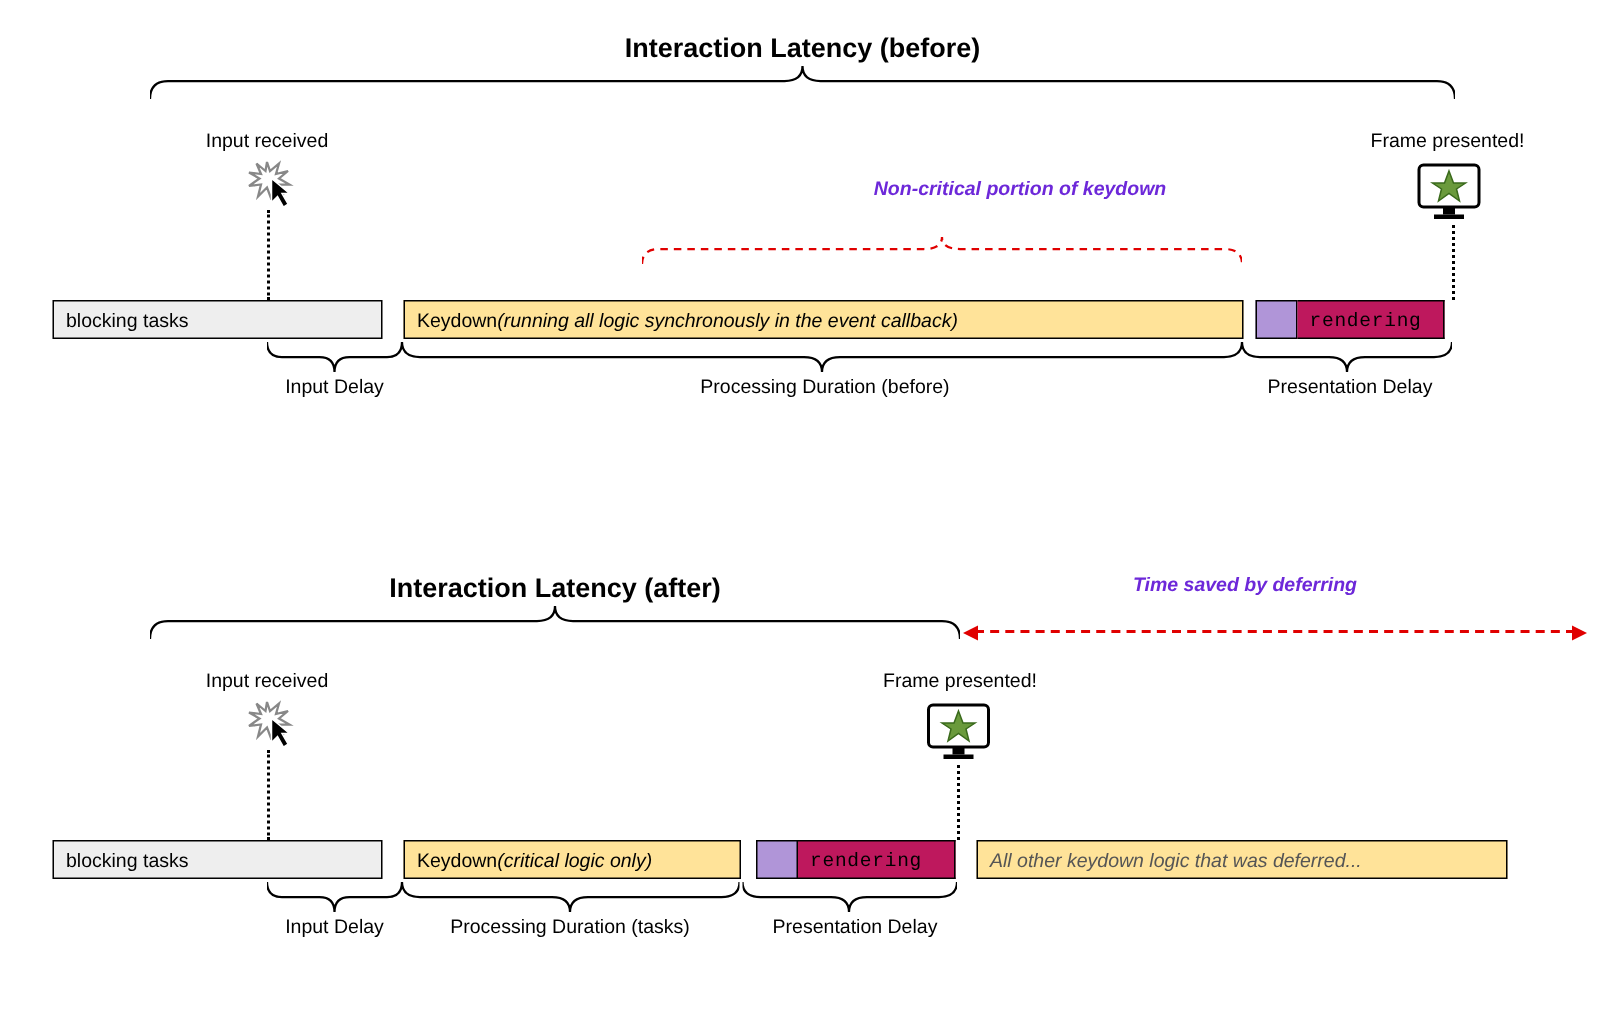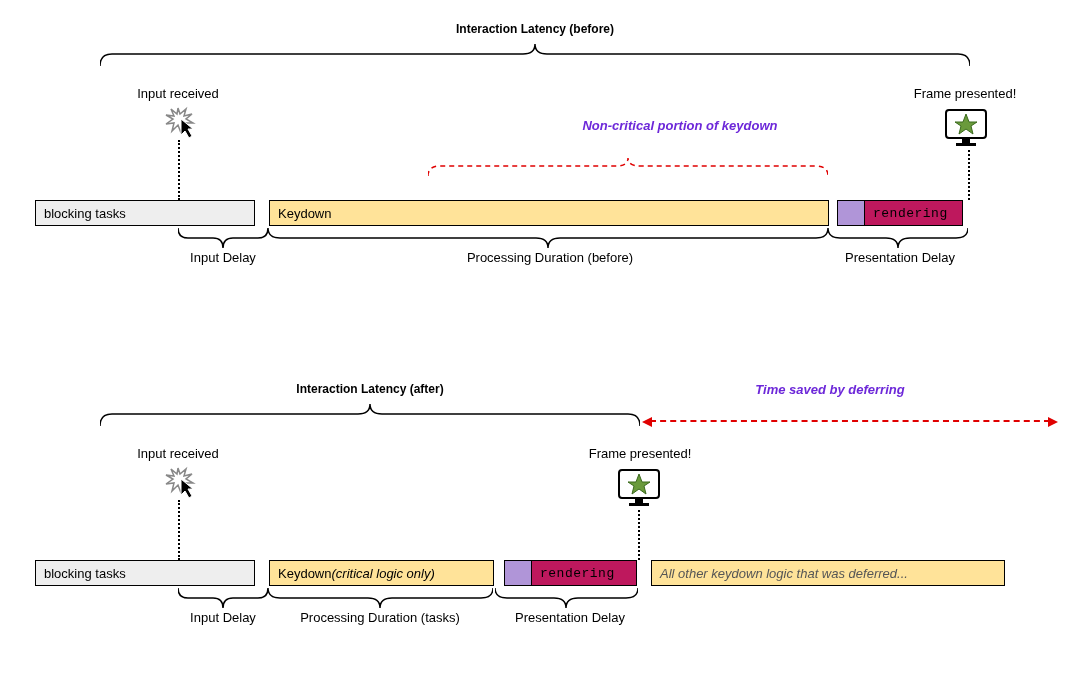--- a/index.html
+++ b/index.html
@@ -6,21 +6,21 @@
   body {
     font-family: Arial, Helvetica, sans-serif;
     background: #fff;
     margin: 0;
     padding: 0;
     width: 1071px;
     height: 690px;
     position: relative;
   }
   .diagram { position: absolute; left: 0; right: 0; }
-  .title { font-weight: 700; font-size: 12px; text-align: center; }
+  .title { font-weight: 700; font-size: 18px; text-align: center; }
   .small-label { font-size: 13px; text-align: center; }
   .block {
     border: 1.5px solid #000;
     height: 26px;
     display: flex;
     align-items: center;
     padding: 0 8px;
     font-size: 13px;
     white-space: nowrap;
     overflow: hidden;
@@ -73,20 +73,21 @@
 
   <svg class="dashed-red-brace" style="left:428px; top:158px;" width="400" height="20">
     <path d="M0,18 Q0,8 12,8 L188,8 Q200,8 200,0 Q200,8 212,8 L388,8 Q400,8 400,18" fill="none" stroke="#e00000" stroke-width="1.5" stroke-dasharray="5,4"></path>
   </svg>
 
   <div class="row" style="left:35px; top:200px;">
     <div class="block blocking" style="width:220px;">blocking tasks</div>
     <div style="width:14px;"></div>
     <div class="block keydown" style="width:560px;">
       <span>Keydown </span>
+      <span class="italic">(running all logic synchronously in the event callback)</span>
     </div>
     <div style="width:8px;"></div>
     <div class="block purple" style="width:28px;"></div>
     <div class="block rendering" style="width:98px; border-left:none;">rendering</div>
   </div>
 
   <svg class="brace-svg" style="left:178px; top:228px;" width="90" height="22">
     <path d="M0,0 Q0,10 10,10 L35,10 Q45,10 45,20 Q45,10 55,10 L80,10 Q90,10 90,0" fill="none" stroke="#000" stroke-width="1.5"></path>
   </svg>
   <div class="small-label" style="position:absolute; left:163px; top:250px; width:120px;">Input Delay</div>

